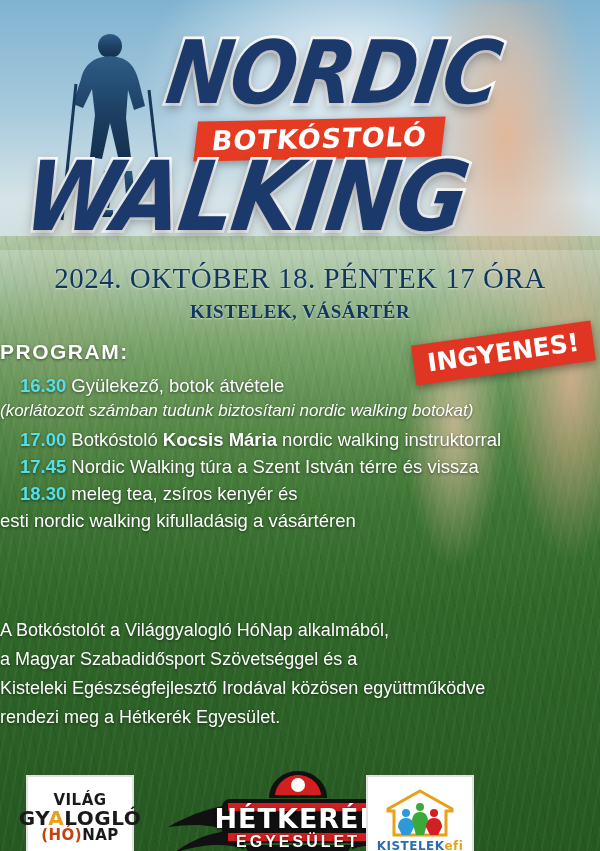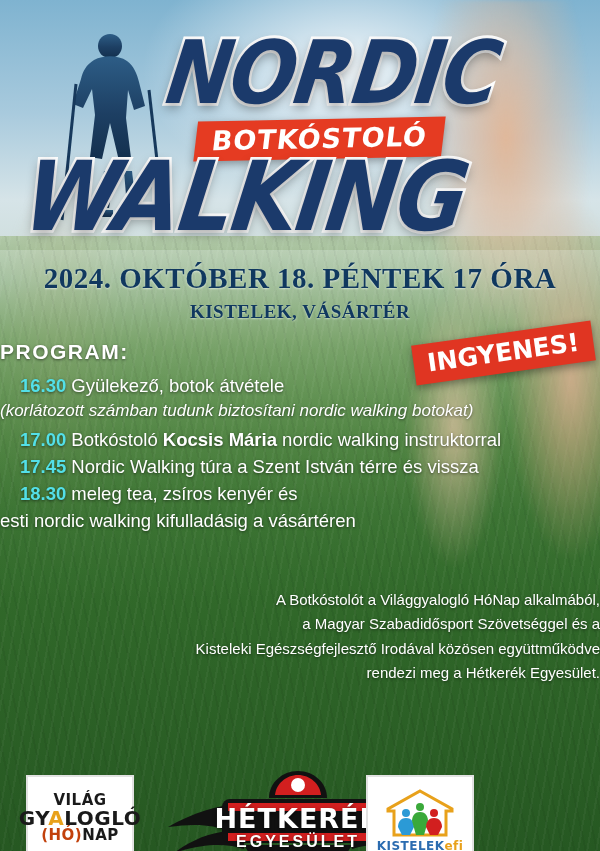--- a/index.html
+++ b/index.html
@@ -100,21 +100,21 @@
     box-shadow: 0 3px 8px rgba(0,0,0,0.35);
     white-space: nowrap;
   }
 
   
   .datebar {
     position: absolute; left: 0; top: 262px; width: 600px; text-align: center;
   }
   .date-line {
     font-family: "Liberation Serif", serif;
-    font-weight: bold;
+    font-weight: normal;
     font-size: 29px;
     color: #10385f;
     letter-spacing: .5px;
     text-shadow: 0 1px 2px rgba(255,255,255,0.55);
     margin-bottom: 6px;
   }
   .place-line {
     font-family: "Liberation Serif", serif;
     font-weight: bold;
     font-size: 19px;
@@ -145,22 +145,22 @@
   .program-title {
     font-size: 21px; font-weight: bold; letter-spacing: 1.5px; margin-bottom: 10px;
   }
   .prow { font-size: 18.5px; margin: 4px 0; line-height: 1.25; padding-left: 20px; }
   .ptime { color: #53e0e8; font-weight: bold; margin-right: 5px; }
   .note { font-size: 17px; font-style: italic; margin: 3px 0 7px 0; }
   .bold { font-weight: bold; }
   .continued { font-size: 18.5px; margin-top: 2px; }
 
   .closing {
-    position: absolute; left: 0; top: 588px; width: 600px; text-align: right;
-    color: #ffffff; font-size: 15px; line-height: 1.62;
+    position: absolute; left: 0; top: 616px; width: 600px; text-align: left;
+    color: #ffffff; font-size: 18px; line-height: 1.62;
     text-shadow: 0 1px 3px rgba(0,0,0,0.55);
   }
 
   
   .logos { position: absolute; left: 0; top: 759px; width: 500px; height: 120px; }
 
   .logo-vgn {
     position: absolute; left: 26px; top: 16px; width: 108px; height: 86px;
     background: #ffffff; border: 2px solid #e2e2e2;
     display: flex; flex-direction: column; align-items: center; justify-content: center;

